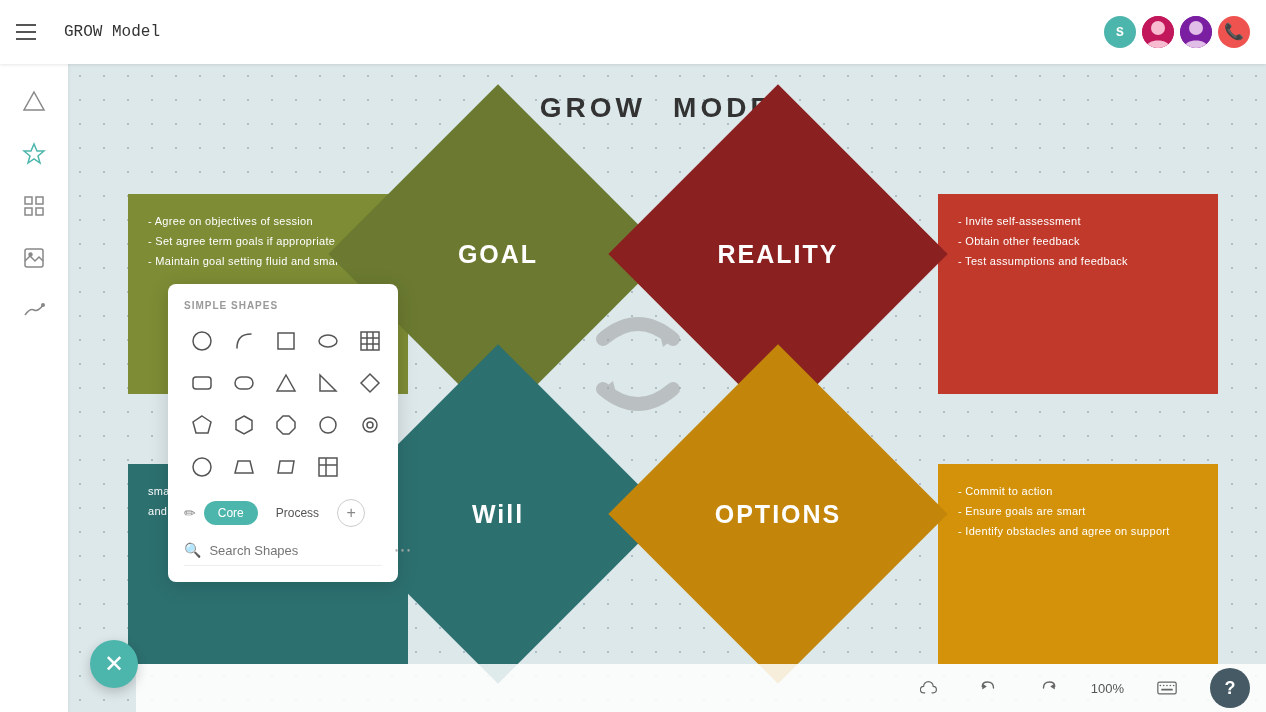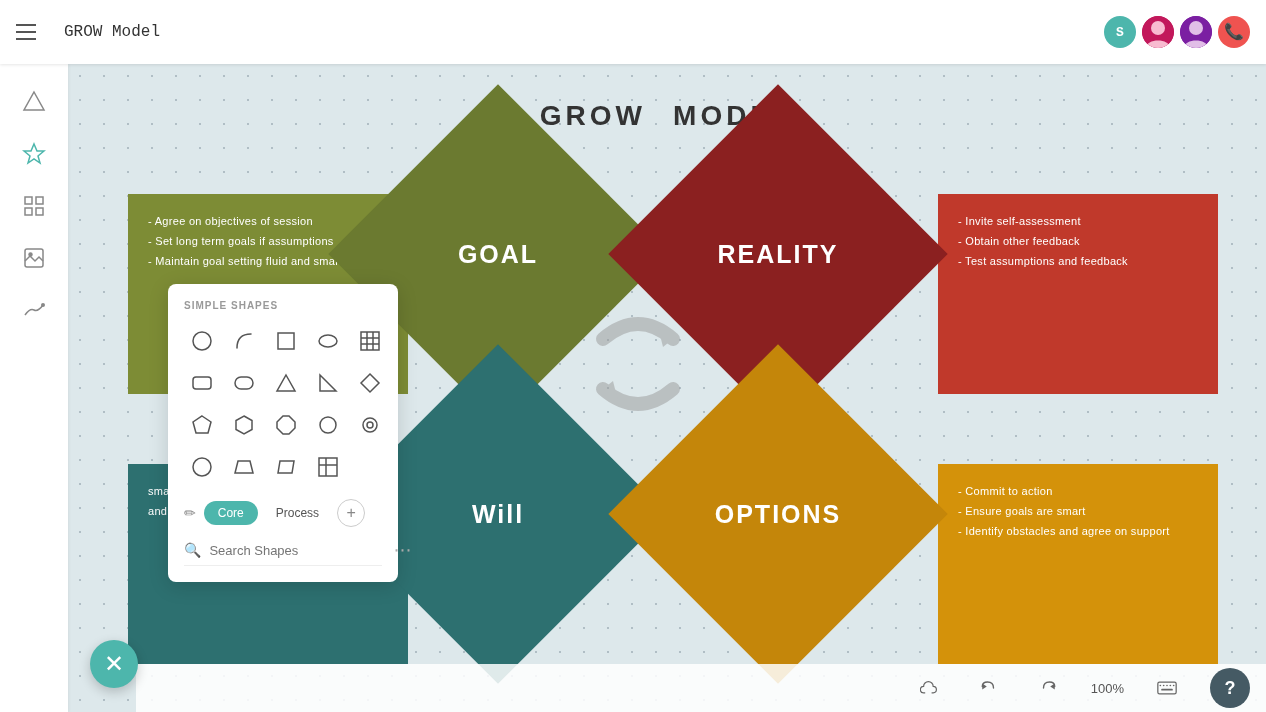--- a/index.html
+++ b/index.html
@@ -36,21 +36,21 @@
     .canvas {
       position: absolute; top: 64px; left: 68px; right: 0; bottom: 0;
       background: #dde8eb;
       background-image: radial-gradient(circle, #b0bec5 1px, transparent 1px);
       background-size: 24px 24px;
       overflow: hidden;
     }
 
     
     .grow-title {
-      position: absolute; top: 36px; left: 50%; transform: translateX(-50%);
+      position: absolute; top: 28px; left: 50%; transform: translateX(-50%);
       display: flex; gap: 27px; white-space: nowrap;
     }
     .grow-title span { font-size: 28px; font-weight: 700; letter-spacing: 4px; color: #333; }
 
     
     .diamond-wrap {
       position: absolute;
       width: 240px; height: 240px;
     }
     .diamond {
@@ -253,21 +253,21 @@
 
 <div class="canvas">
 
   <div class="grow-title">
     <span>GROW</span>
     <span>MODEL</span>
   </div>
 
   <div class="content-card card-goal">
     <p>- Agree   on objectives   of session</p>
-    <p>- Set  long  term  goals  if  assumptions</p>
+    <p>- Set  agree  term  goals  if  appropriate</p>
     <p>- Maintain   goal  setting  fluid  and  smart</p>
   </div>
 
   <div class="diamond-wrap diamond-goal">
     <div class="diamond" style="background: rgb(107, 122, 48);"></div>
     <div class="diamond-label">GOAL</div>
   </div>
 
   <div class="content-card card-reality">
     <p>- Invite   self-assessment</p>

